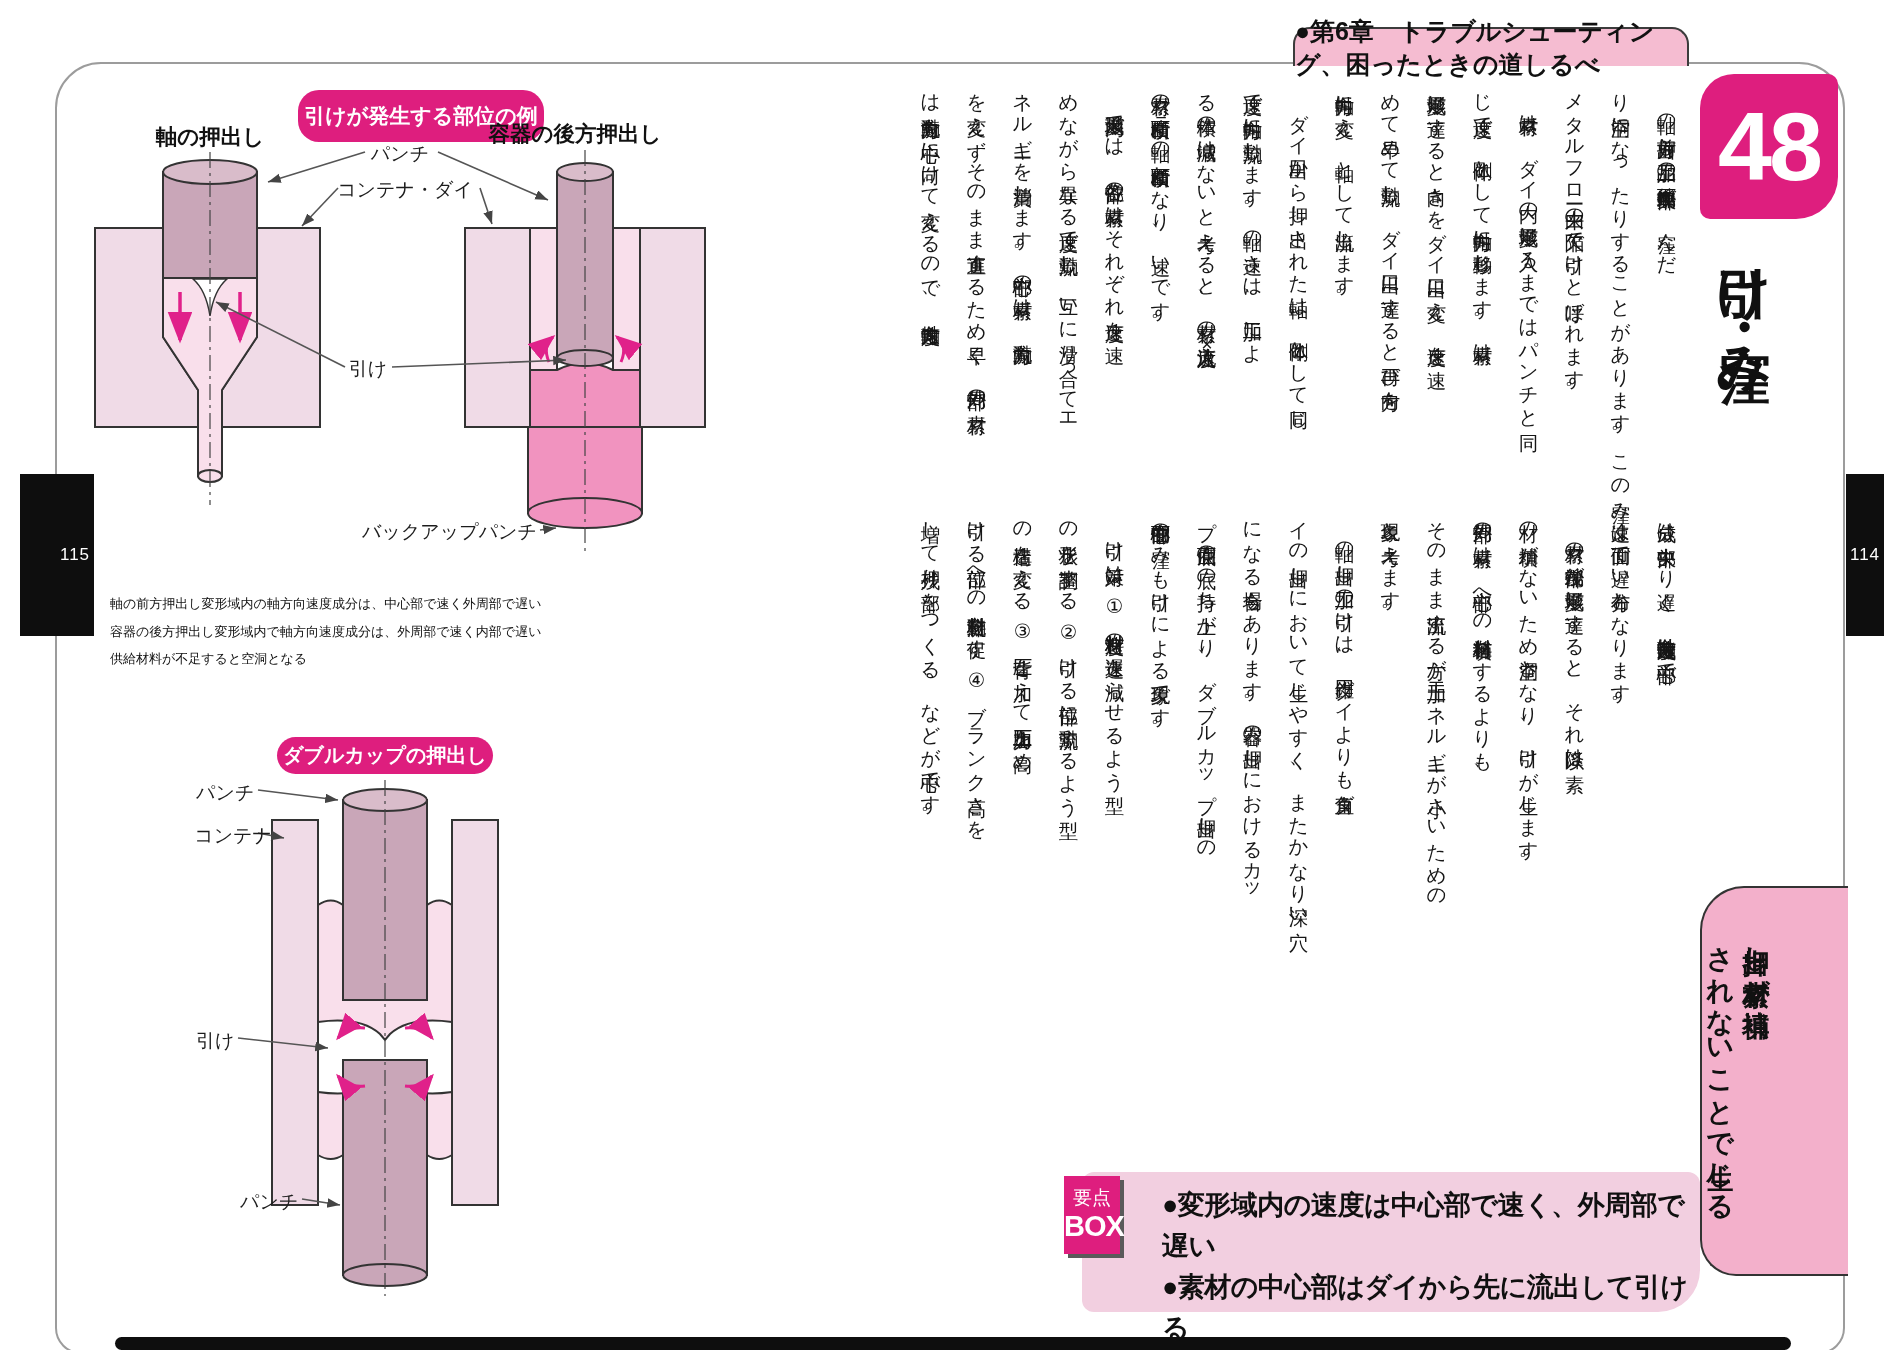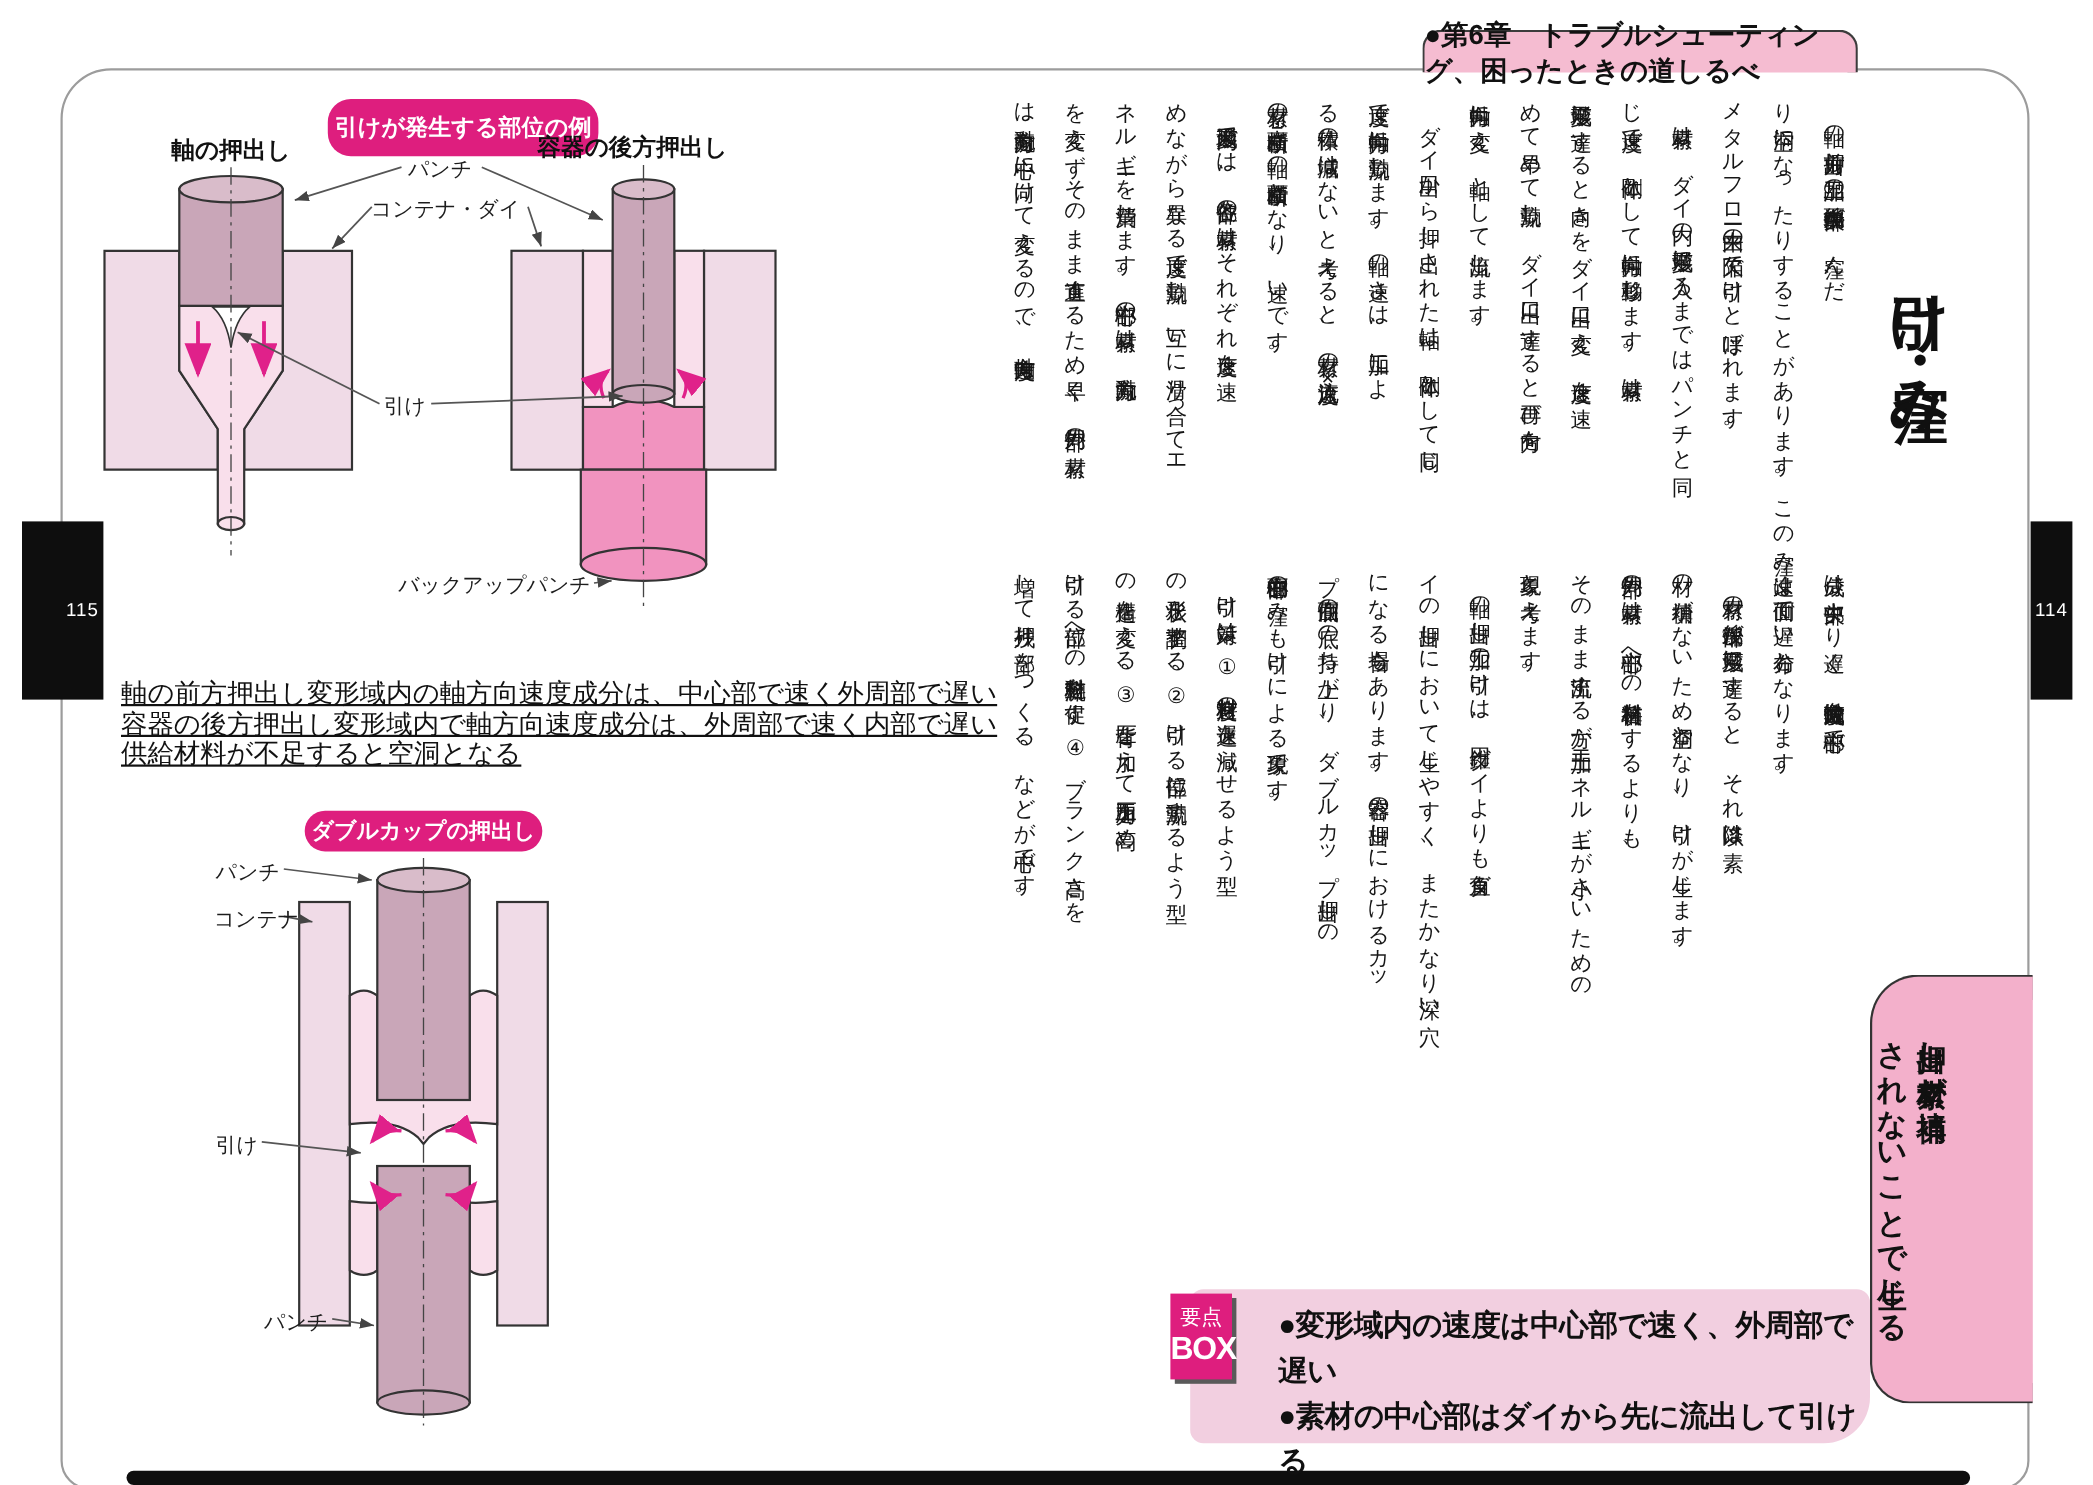--- a/index.html
+++ b/index.html
@@ -35,40 +35,41 @@
         box-shadow:4px 4px 0 0 #5a5a5a;color:#fff;text-align:center;}
   .keybox-label .l1{font-size:19px;margin-top:9px;}
   .keybox-label .l2{font-size:29px;font-weight:bold;letter-spacing:-1px;line-height:30px;font-stretch:condensed;}
   .pill{position:absolute;background:var(--accent);color:#fff;font-weight:bold;text-align:center;border-radius:21px;
         display:flex;align-items:center;justify-content:center;}
   .pill.badge1{left:298px;top:90px;width:246px;height:52px;font-size:21px;font-family:Liberation Mono, monospace;}
   .pill.badge2{left:277px;top:737px;width:216px;height:37px;font-size:20px;}
   .fig-title{position:absolute;font-size:21.5px;font-weight:600;color:#111;text-align:center;}
   .fig-title.f1{left:120px;top:122px;width:180px;}
   .fig-title.f2{left:475px;top:119px;width:200px;}
-  .caption{position:absolute;left:110px;top:617px;font-size:24px;line-height:27.5px;color:#111;text-decoration:underline;}
+  .caption{position:absolute;left:110px;top:590px;font-size:13px;line-height:27.5px;color:#111;}
   .dlabel{position:absolute;font-size:19px;color:#1c1c1c;}
   .diagram-svg{position:absolute;left:60px;top:140px;}
 </style>
 </head>
 <body>
 
 <div class="canvas">
   <div class="sheet"></div>
   <div class="bottom-edge"></div>
 
   <div class="ptab left">
     <span>115</span>
   </div>
   <div class="ptab right">
     <span>114</span>
   </div>
 
   <div class="chapter-banner">●第6章　トラブルシューティング、困ったときの道しるべ</div>
 
+  <div class="num-badge">48</div>
   <div class="article-title">引け・窪み</div>
 
   <div class="band band1">
 
   <div class="vcol">　軸の前方押出し加工品の後端面中央部が、窪んだ</div>
       <div class="vcol">り空洞になったりすることがあります。この窪みは、</div>
       <div class="vcol">メタルフロー由来の欠陥で引けと呼ばれます。</div>
       <div class="vcol">　素材は、ダイ内の変形域に入るまではパンチと同</div>
       <div class="vcol">じ速度で、剛体として軸方向に移動します。素材は</div>
       <div class="vcol">変形域に達すると向きをダイ出口に変え、速度を速</div>

